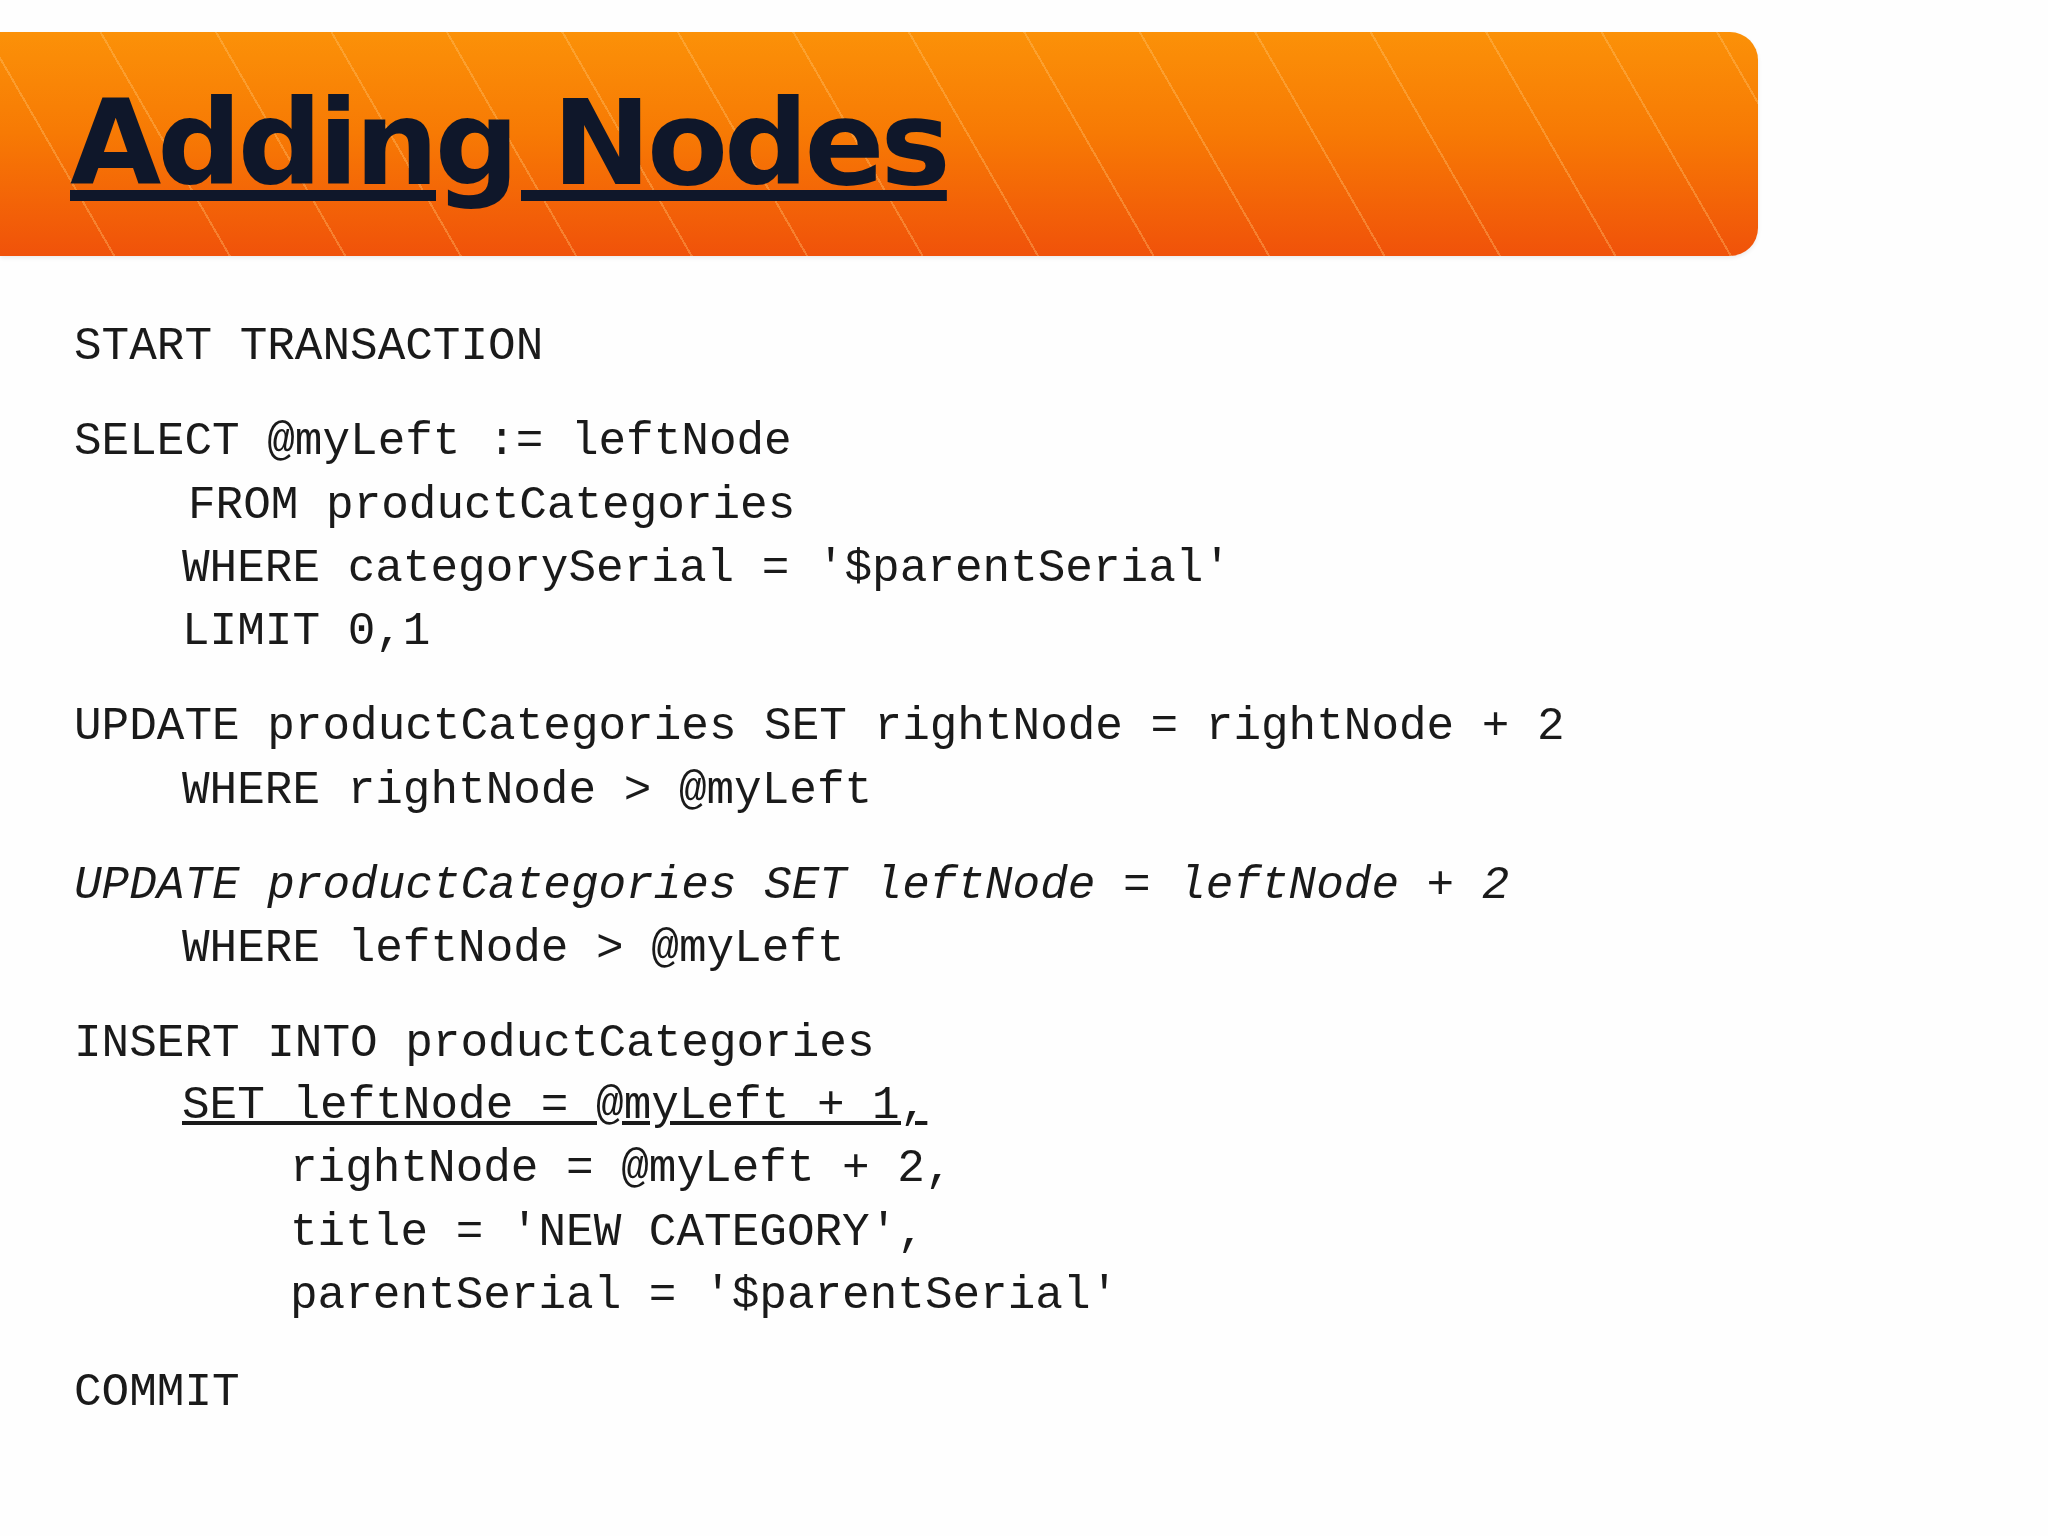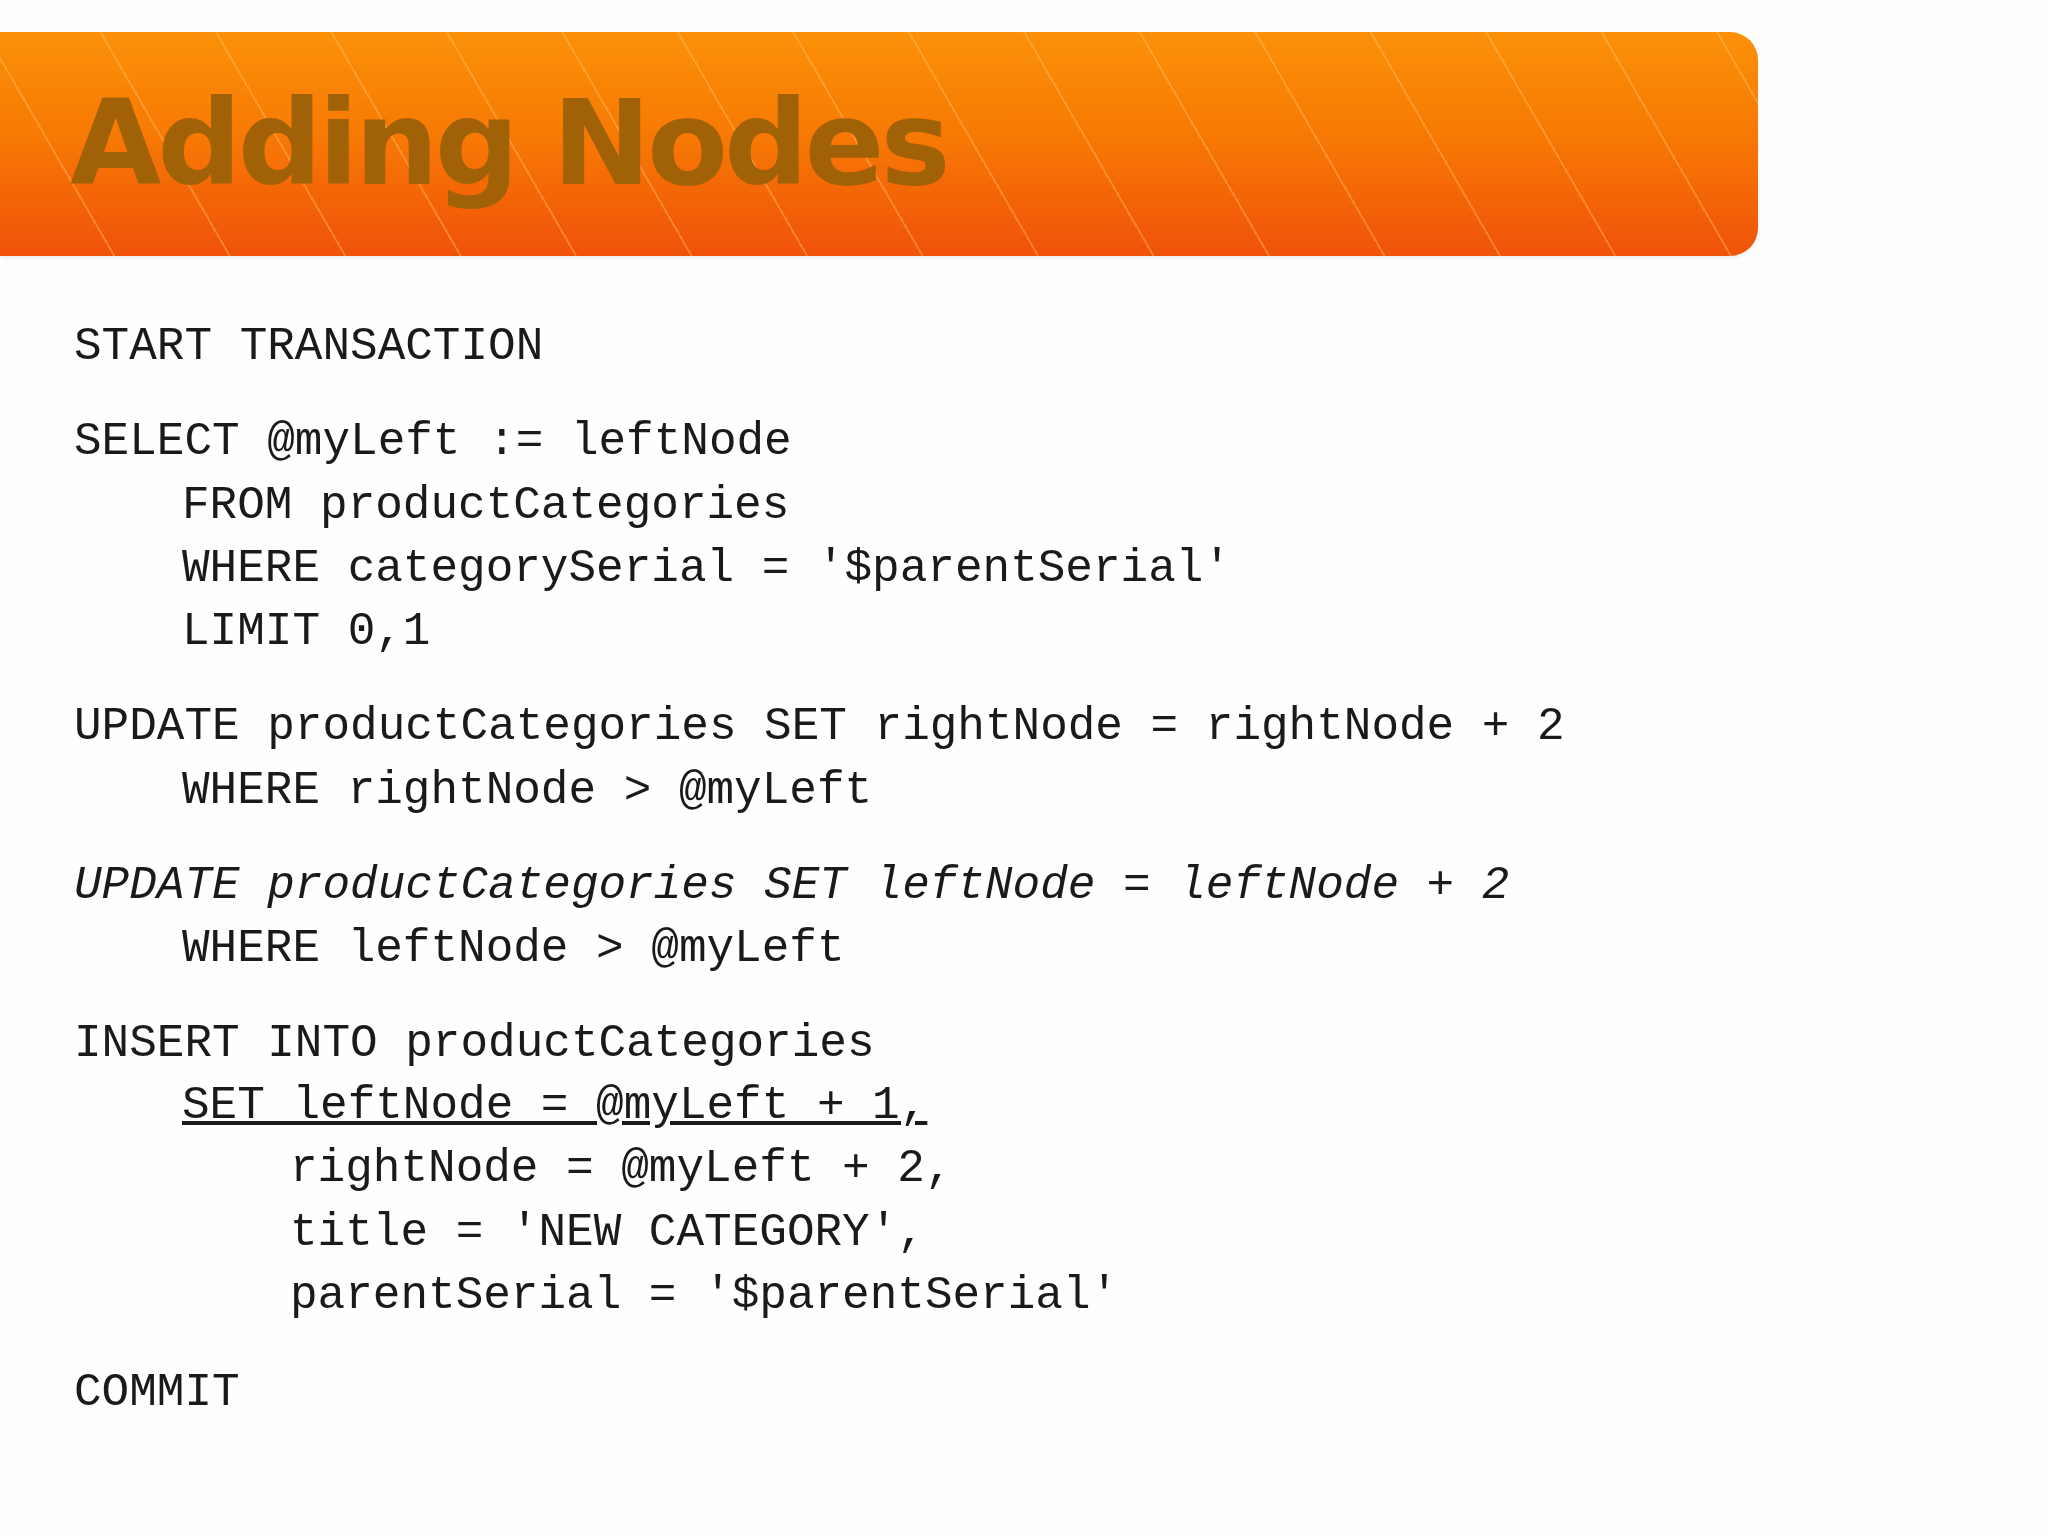--- a/index.html
+++ b/index.html
@@ -8,39 +8,39 @@
     position:absolute; left:0; top:32px; width:1758px; height:224px;
     border-radius:0 28px 28px 0;
     background:
       repeating-linear-gradient(60deg, rgba(255,255,255,0) 0px, rgba(255,255,255,0) 98px, rgba(255,200,120,0.35) 98px, rgba(255,200,120,0.35) 100px),
       linear-gradient(180deg, #fb9108 0%, #f77a04 45%, #f0520a 100%);
     box-shadow: 0 2px 4px rgba(0,0,0,0.08);
   }
   .title {
     position:absolute; left:70px; top:84px;
     font-family:"DejaVu Sans", sans-serif; font-weight:bold;
-    font-size:118px; letter-spacing:-4px; line-height:1; color:#a16207;
+    font-size:118px; letter-spacing:-4px; line-height:1; color:#0f172a;text-decoration:underline;
   }
   .code { position:absolute; left:74px; top:0; margin:0; }
   .line {
     position:absolute; white-space:pre;
     font-family:"Liberation Mono", monospace; font-size:46px; line-height:1;
     color:#1a1a1a;
   }
 </style>
 </head>
 <body>
 
 <div class="banner"></div>
 <div class="title">Adding Nodes</div>
 
 <div class="code">
   <div class="line" style="top: 324px; left: 0px;">START TRANSACTION</div>
   <div class="line" style="top: 419px; left: 0px;">SELECT @myLeft := leftNode</div>
-  <div class="line" style="top: 483px; left: 108px;">FROM productCategories</div>
+  <div class="line" style="top: 483px; left: 114px;">FROM productCategories</div>
   <div class="line" style="top: 546px; left: 108px;">WHERE categorySerial = '$parentSerial'</div>
   <div class="line" style="top: 609px; left: 108px;">LIMIT 0,1</div>
   <div class="line" style="top: 704px; left: 0px;">UPDATE productCategories SET rightNode = rightNode + 2</div>
   <div class="line" style="top: 768px; left: 108px; text-align: center;">WHERE rightNode &gt; @myLeft</div>
   <div class="line" style="top: 863px; left: 0px; font-style: italic;">UPDATE productCategories SET leftNode = leftNode + 2</div>
   <div class="line" style="top: 926px; left: 108px;">WHERE leftNode &gt; @myLeft</div>
   <div class="line" style="top: 1021px; left: 0px;">INSERT INTO productCategories</div>
   <div class="line" style="top: 1083px; left: 108px; text-decoration: underline;">SET leftNode = @myLeft + 1,</div>
   <div class="line" style="top: 1146px; left: 216px;">rightNode = @myLeft + 2,</div>
   <div class="line" style="top: 1210px; left: 216px;">title = 'NEW CATEGORY',</div>

